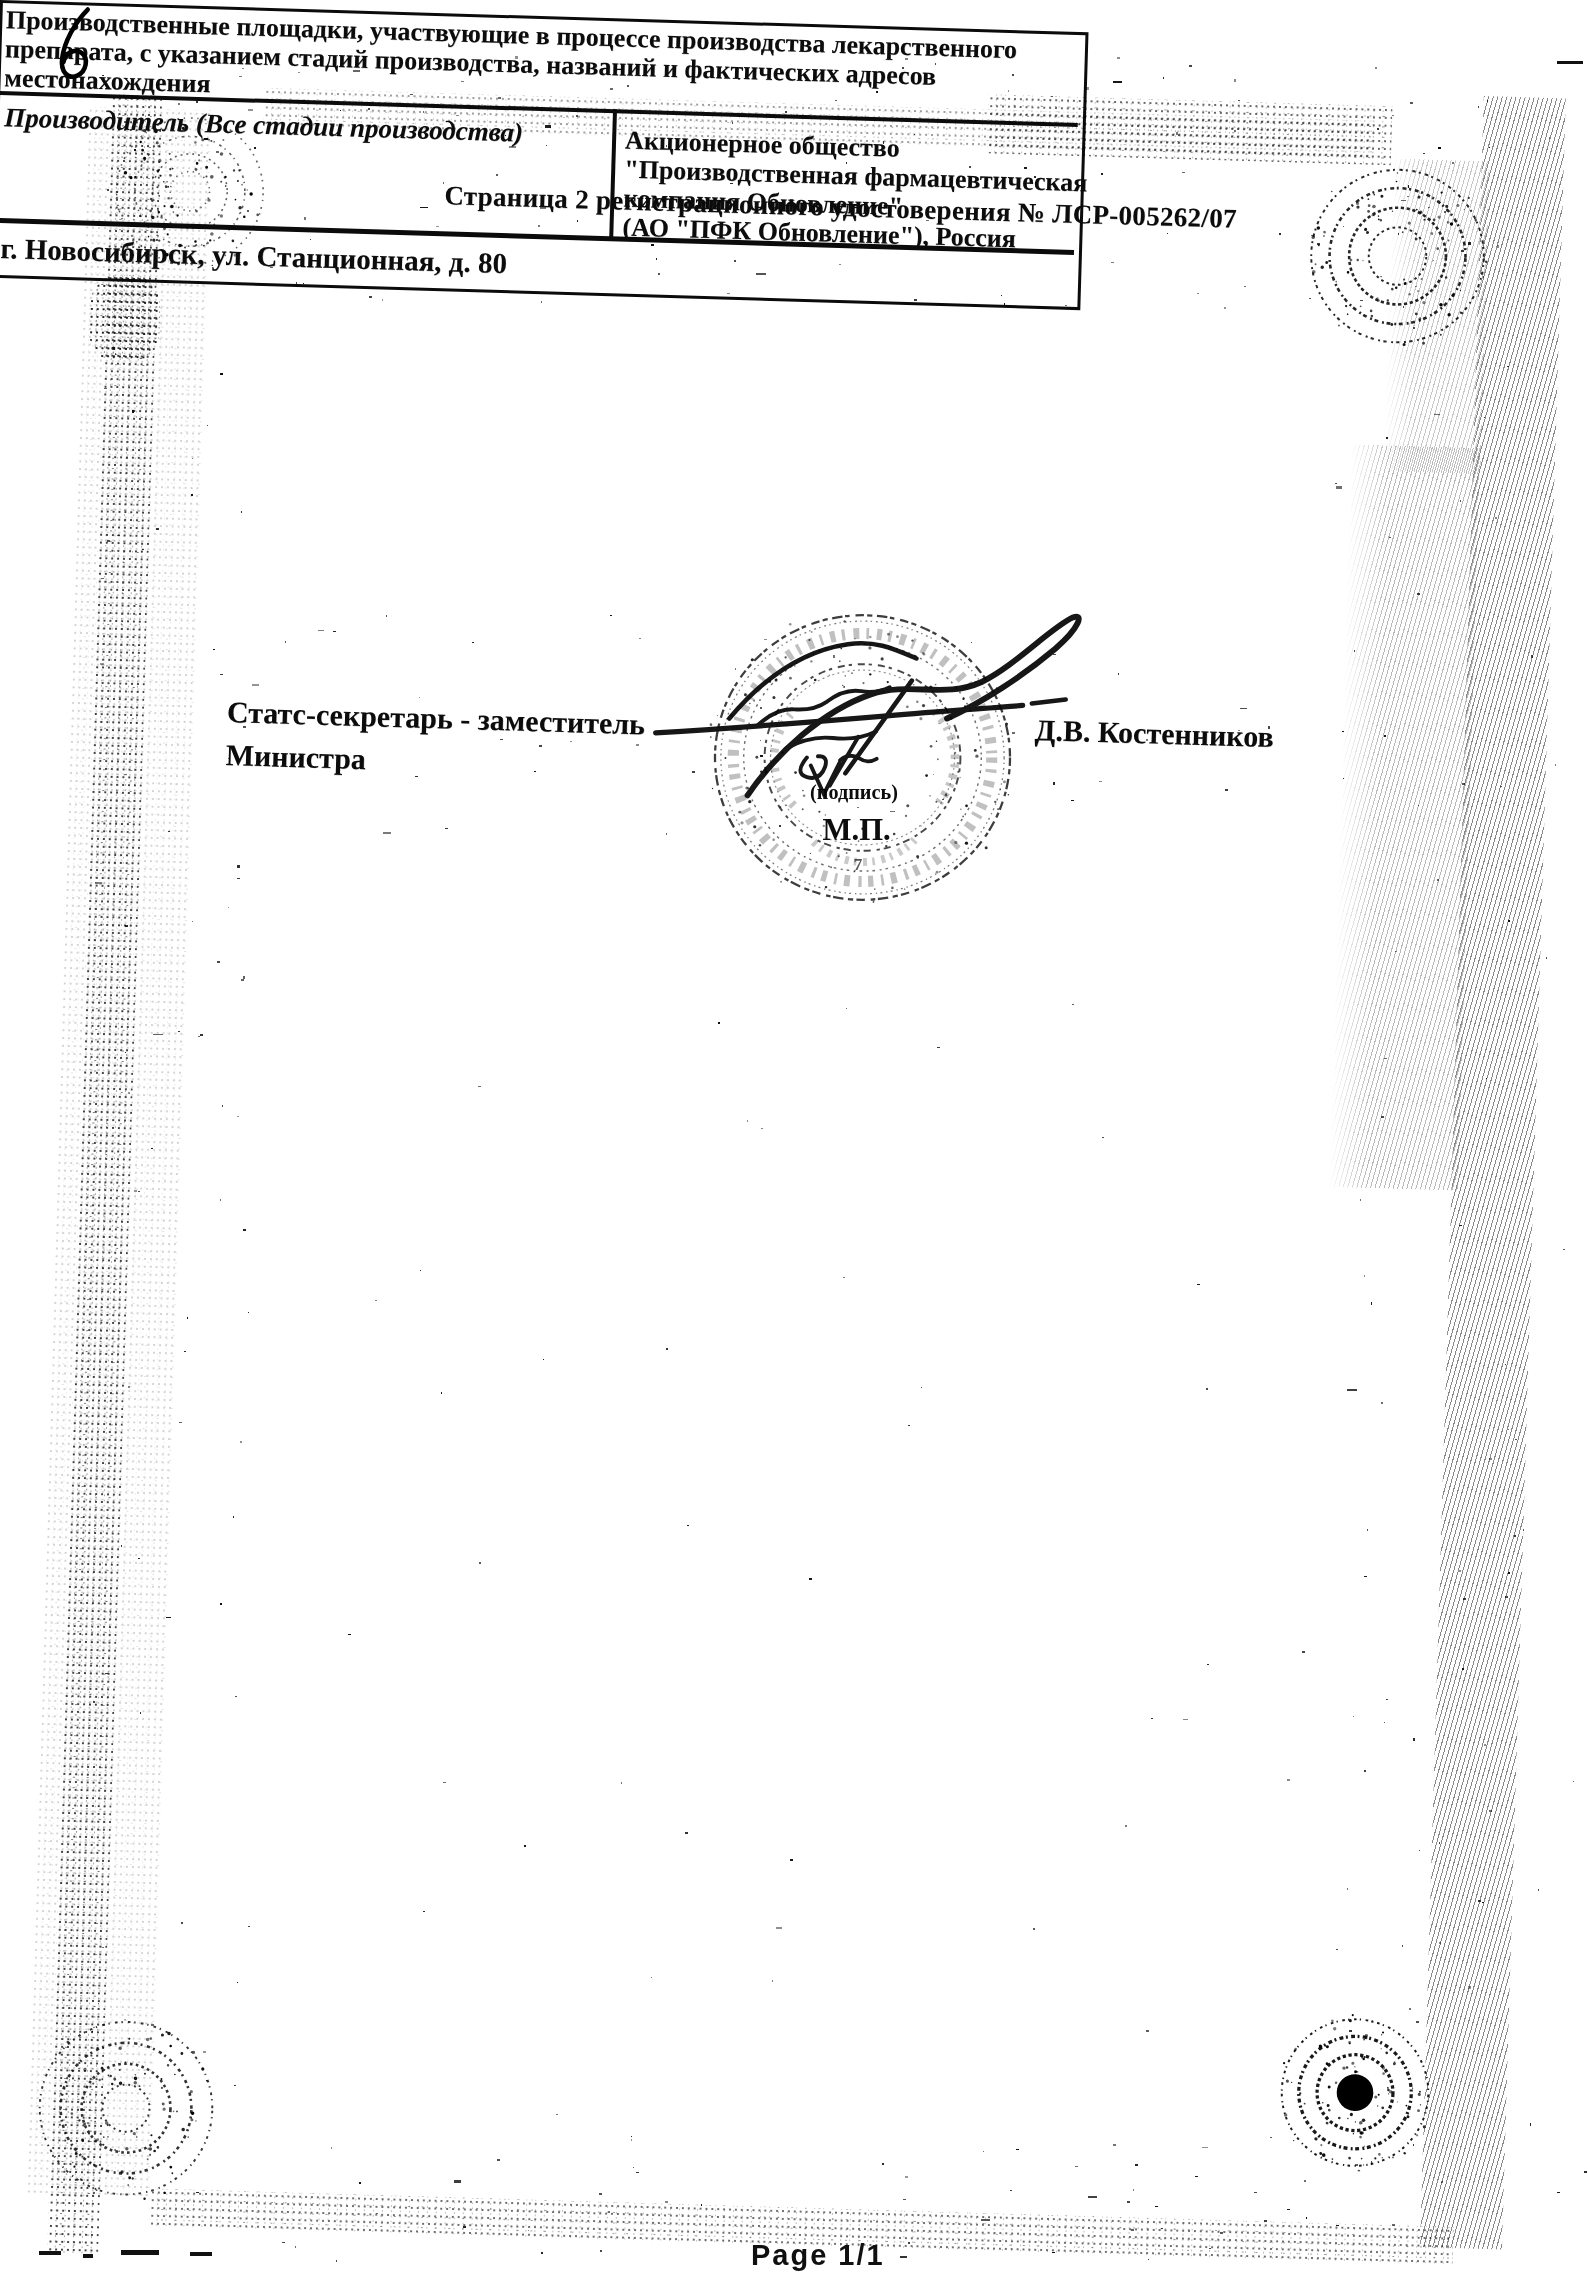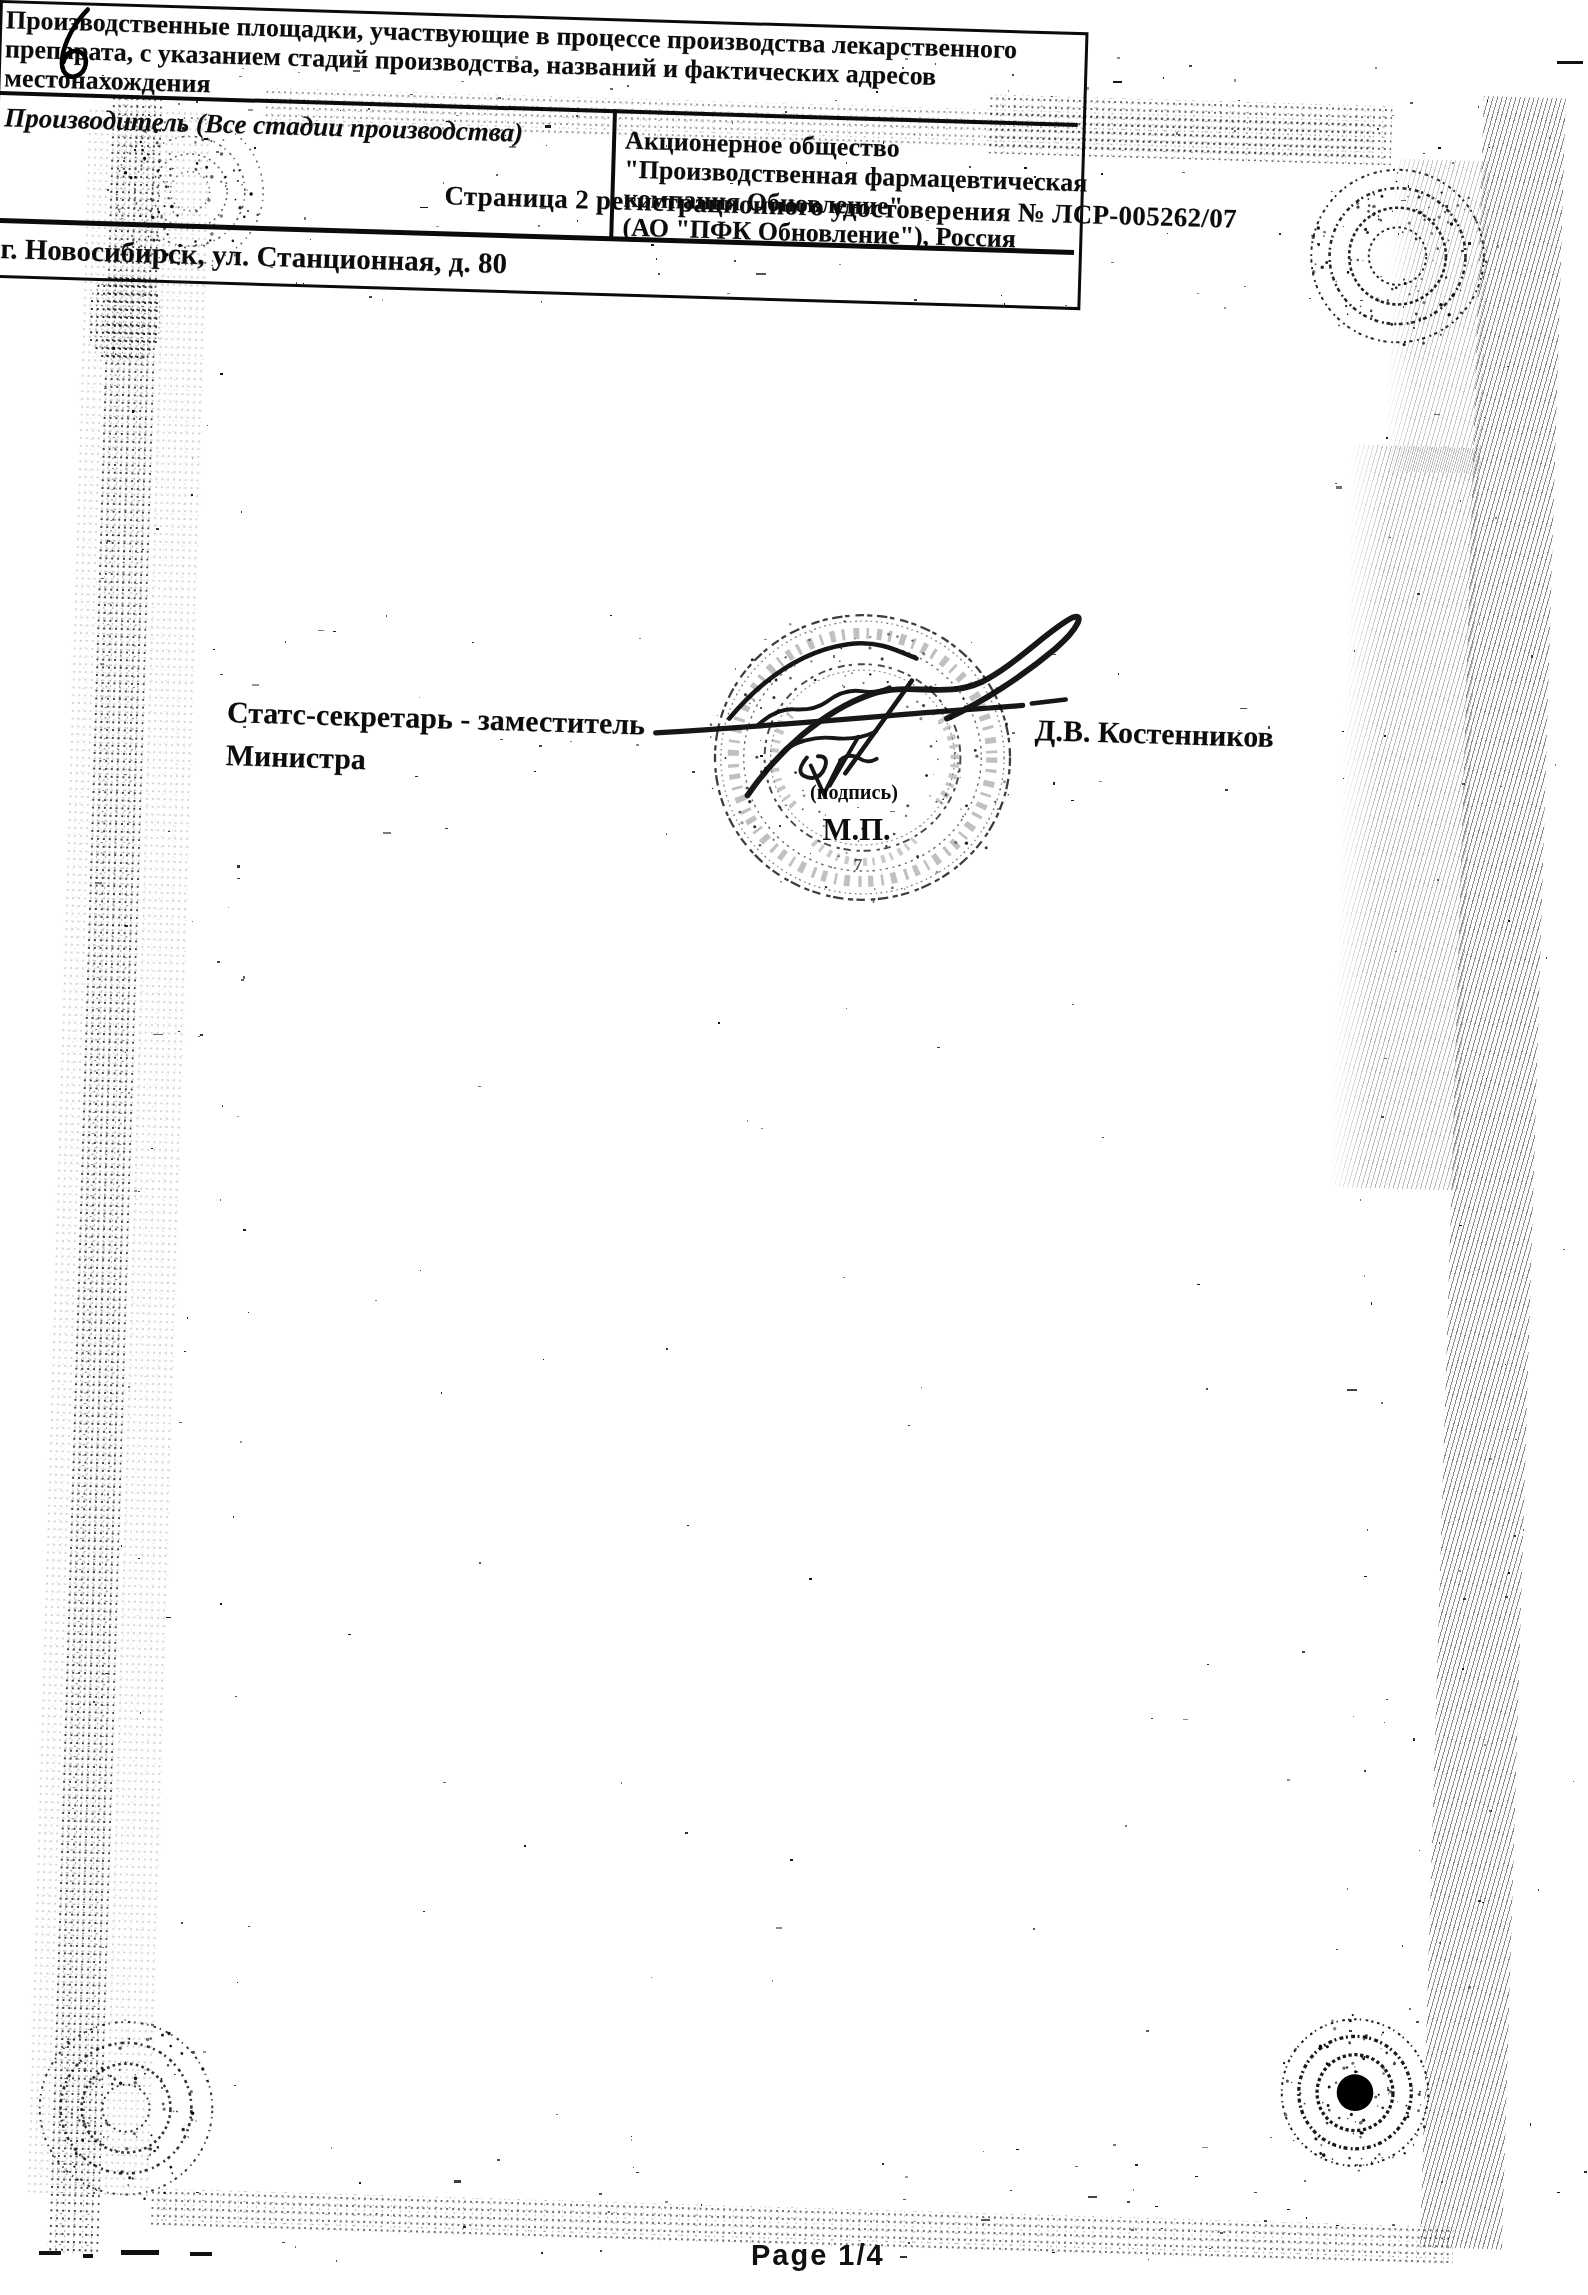--- a/index.html
+++ b/index.html
@@ -658,21 +658,21 @@
     <path stroke-width="7" d="M 1398 1044 L 1296 1186"></path>
     <path stroke-width="6" d="M 1316 1130 L 1272 1205"></path>
     <path stroke-width="6" d="M 1243 1174 L 1263 1218 L 1287 1170"></path>
   </g>
 </svg>
 
 <svg id="handwritten-six" class="abs" viewBox="0 0 96 130" aria-label="6">
   <path d="M 56 10 C 36 30 20 60 17 84 C 14 106 26 117 40 111 C 54 105 58 84 46 76 C 36 69 22 76 19 90" stroke="#000" stroke-width="7" fill="none" stroke-linecap="round"></path>
 </svg>
 
-<div id="fax-footer" class="abs">Page 1/4</div>
+<div id="fax-footer" class="abs">Page 1/1</div>
 
 <div class="dash" style="left:1557px;top:61px;width:26px;height:3.3px;"></div>
 <div class="dash" style="left:39px;top:2251px;width:22px;height:3.9px;"></div>
 <div class="dash" style="left:83px;top:2254px;width:10.4px;height:3.9px;"></div>
 <div class="dash" style="left:121px;top:2250px;width:38px;height:4.6px;"></div>
 <div class="dash" style="left:190px;top:2252px;width:22px;height:3.9px;"></div>
 
 <div id="noise-layer" class="abs" style="left:0;top:0;width:1589px;height:2295px;pointer-events:none;">
     <span class="noise-dot" style="left: 1176px; top: 132px; width: 2px; height: 2.6px; opacity: 0.54;"></span>
     <span class="noise-dot" style="left: 1468px; top: 242px; width: 2.7px; height: 2.6px; opacity: 0.85;"></span>

